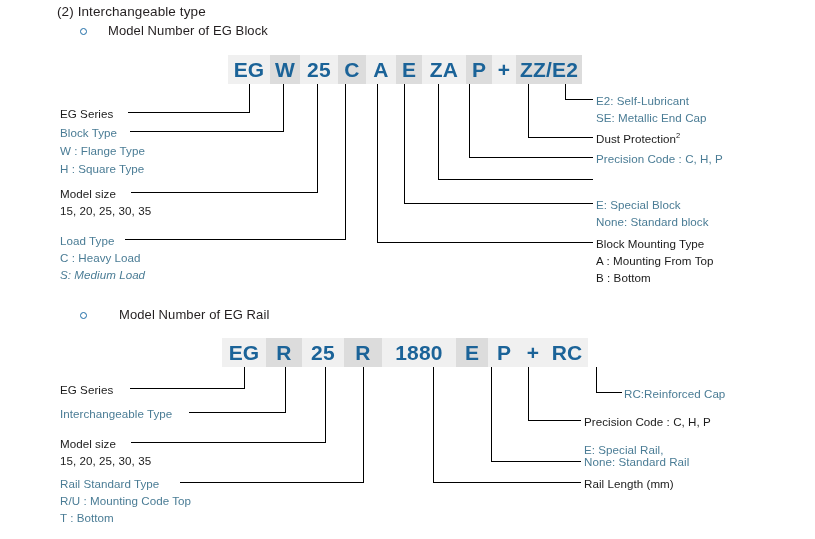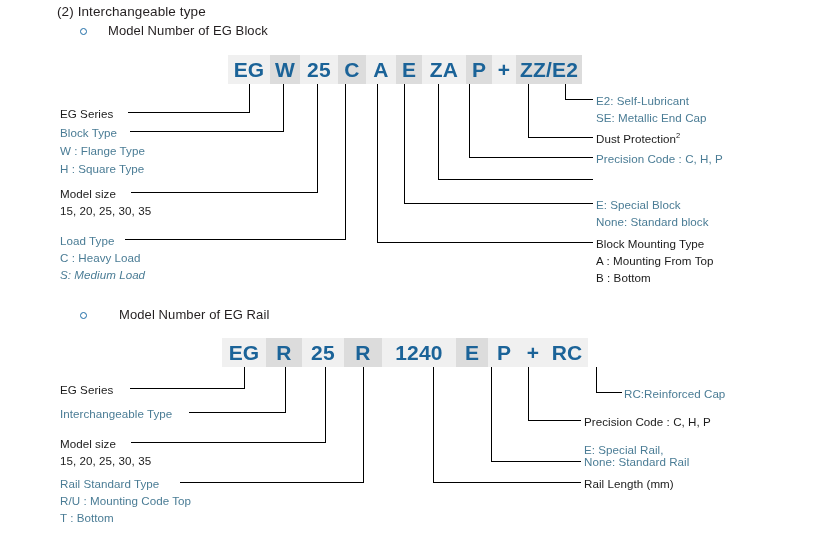--- a/index.html
+++ b/index.html
@@ -176,21 +176,21 @@
   <div class="hline" style="left:377px; top:242px; width:216px;"></div>
 
   <div class="bullet" style="left:80px; top:312px;"></div>
   <div class="subheading" style="left:119px; top:307px;">Model Number of EG Rail</div>
 
   <div class="code-strip" style="left:222px; top:338px;">
     <div class="seg g0" style="width:44px;">EG</div>
     <div class="seg g1" style="width:36px;">R</div>
     <div class="seg g0" style="width:42px;">25</div>
     <div class="seg g1" style="width:38px;">R</div>
-    <div class="seg g0" style="width:74px;">1240</div>
+    <div class="seg g0" style="width:74px;">1880</div>
     <div class="seg g1" style="width:32px;">E</div>
     <div class="seg g0" style="width:32px;">P</div>
     <div class="seg plus g1" style="width:26px;">+</div>
     <div class="seg g0" style="width:42px;">RC</div>
   </div>
 
   <div class="lbl dark" style="left:60px; top:382px;">EG Series</div>
 
   <div class="lbl blue" style="left:60px; top:406px;">Interchangeable Type</div>
 

